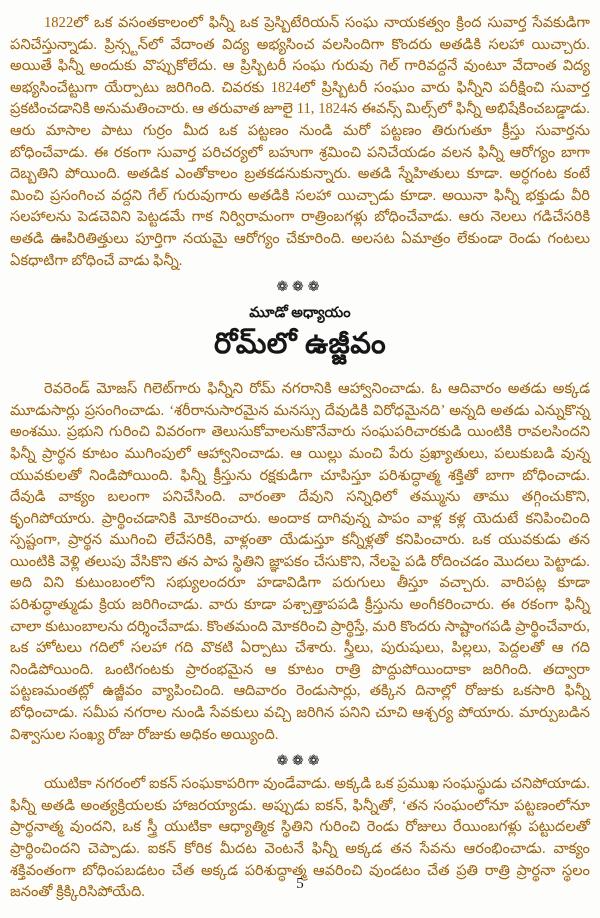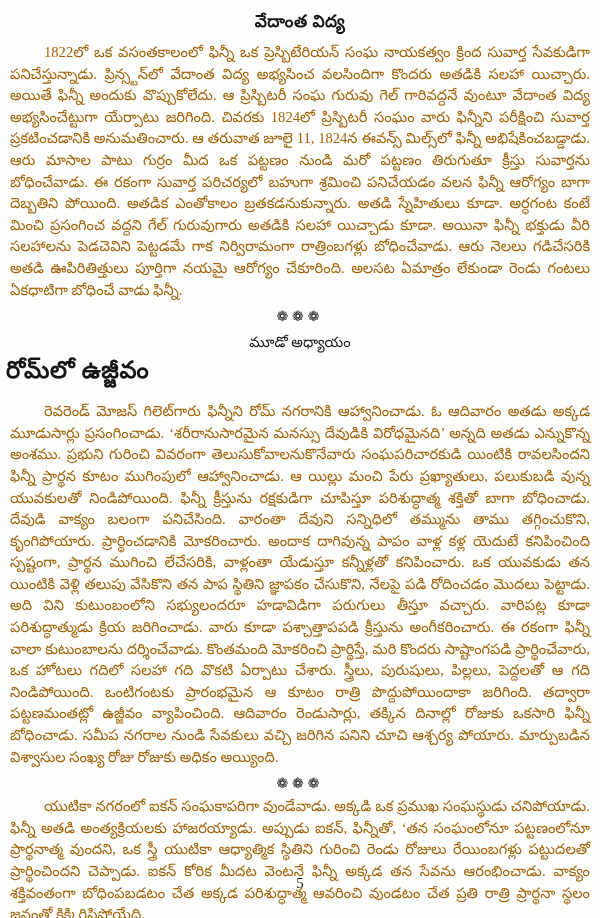--- a/index.html
+++ b/index.html
@@ -22,25 +22,26 @@
     text-align: center;
     font-weight: bold;
     font-size: 17px;
     margin: 4px 0 7px 0;
     letter-spacing: 0.5px;
   }
   .chapter-label {
     text-align: center;
     font-size: 14.5px;
     margin: 9px 0 0 0;
+    font-weight: bold;
   }
   .chapter-title {
-    text-align: left;
+    text-align: center;
     font-weight: bold;
-    font-size: 24px;
+    font-size: 29px;
     margin: 3px 0 11px 0;
     letter-spacing: 0.5px;
   }
   .para {
     margin: 4px;
     font-size: 14.6px;
     line-height: 21.6px;
     text-align: justify;
     text-indent: 34px;
     color: #a16207;
@@ -60,21 +61,20 @@
     font-size: 15px;
     color: #161616;
   }
 </style>
 </head>
 <body>
 
 <div class="page">
   <main id="content">
       <section class="section">
-        <h1 class="section-heading" style="margin: 4px 0px 7px;">వేదాంత విద్య</h1>
         <p class="para">1822లో ఒక వసంతకాలంలో ఫిన్నీ ఒక ప్రెస్బిటేరియన్ సంఘ నాయకత్వం క్రింద సువార్త సేవకుడిగా పనిచేస్తున్నాడు. ప్రిన్స్టన్‌లో వేదాంత విద్య అభ్యసించ వలసిందిగా కొందరు అతడికి సలహా యిచ్చారు. అయితే ఫిన్నీ అందుకు వొప్పుకోలేదు. ఆ ప్రిస్బిటరీ సంఘ గురువు గెల్ గారివద్దనే వుంటూ వేదాంత విద్య అభ్యసించేట్టుగా యేర్పాటు జరిగింది. చివరకు 1824లో ప్రిస్బిటరీ సంఘం వారు ఫిన్నీని పరీక్షించి సువార్త ప్రకటించడానికి అనుమతించారు. ఆ తరువాత జూలై 11, 1824న ఈవన్స్ మిల్స్‌లో ఫిన్నీ అభిషేకించబడ్డాడు. ఆరు మాసాల పాటు గుర్రం మీద ఒక పట్టణం నుండి మరో పట్టణం తిరుగుతూ క్రీస్తు సువార్తను బోధించేవాడు. ఈ రకంగా సువార్త పరిచర్యలో బహుగా శ్రమించి పనిచేయడం వలన ఫిన్నీ ఆరోగ్యం బాగా దెబ్బతిని పోయింది. అతడిక ఎంతోకాలం బ్రతకడనుకున్నారు. అతడి స్నేహితులు కూడా. అర్ధగంట కంటే మించి ప్రసంగించ వద్దని గేల్ గురువుగారు అతడికి సలహా యిచ్చాడు కూడా. అయినా ఫిన్నీ భక్తుడు వీరి సలహాలను పెడచెవిని పెట్టడమే గాక నిర్విరామంగా రాత్రింబగళ్లు బోధించేవాడు. ఆరు నెలలు గడిచేసరికి అతడి ఊపిరితిత్తులు పూర్తిగా నయమై ఆరోగ్యం చేకూరింది. అలసట ఏమాత్రం లేకుండా రెండు గంటలు ఏకధాటిగా బోధించే వాడు ఫిన్నీ.</p>
         <div class="separator">❁❁❁</div>
       </section>
       <section class="section">
         <div class="chapter-label">మూడో అధ్యాయం</div>
         <h1 class="chapter-title">రోమ్‌లో ఉజ్జీవం</h1>
         <p class="para">రెవరెండ్ మోజస్ గిలెట్‌గారు ఫిన్నీని రోమ్ నగరానికి ఆహ్వానించాడు. ఓ ఆదివారం అతడు అక్కడ మూడుసార్లు ప్రసంగించాడు. ‘శరీరానుసారమైన మనస్సు దేవుడికి విరోధమైనది’ అన్నది అతడు ఎన్నుకొన్న అంశము. ప్రభుని గురించి వివరంగా తెలుసుకోవాలనుకొనేవారు సంఘపరిచారకుడి యింటికి రావలసిందని ఫిన్నీ ప్రార్థన కూటం ముగింపులో ఆహ్వానించాడు. ఆ యిల్లు మంచి పేరు ప్రఖ్యాతులు, పలుకుబడి వున్న యువకులతో నిండిపోయింది. ఫిన్నీ క్రీస్తును రక్షకుడిగా చూపిస్తూ పరిశుద్ధాత్మ శక్తితో బాగా బోధించాడు. దేవుడి వాక్యం బలంగా పనిచేసింది. వారంతా దేవుని సన్నిధిలో తమ్మును తాము తగ్గించుకొని, కృంగిపోయారు. ప్రార్థించడానికి మోకరించారు. అందాక దాగివున్న పాపం వాళ్ల కళ్ల యెదుటే కనిపించింది స్పష్టంగా, ప్రార్థన ముగించి లేచేసరికి, వాళ్లంతా యేడుస్తూ కన్నీళ్లతో కనిపించారు. ఒక యువకుడు తన యింటికి వెళ్లి తలుపు వేసికొని తన పాప స్థితిని జ్ఞాపకం చేసుకొని, నేలపై పడి రోదించడం మొదలు పెట్టాడు. అది విని కుటుంబంలోని సభ్యులందరూ హడావిడిగా పరుగులు తీస్తూ వచ్చారు. వారిపట్ల కూడా పరిశుద్ధాత్ముడు క్రియ జరిగించాడు. వారు కూడా పశ్చాత్తాపపడి క్రీస్తును అంగీకరించారు. ఈ రకంగా ఫిన్నీ చాలా కుటుంబాలను దర్శించేవాడు. కొంతమంది మోకరించి ప్రార్థిస్తే, మరి కొందరు సాష్టాంగపడి ప్రార్థించేవారు, ఒక హోటలు గదిలో సలహా గది వొకటి ఏర్పాటు చేశారు. స్త్రీలు, పురుషులు, పిల్లలు, పెద్దలతో ఆ గది నిండిపోయింది. ఒంటిగంటకు ప్రారంభమైన ఆ కూటం రాత్రి పొద్దుపోయిందాకా జరిగింది. తద్వారా పట్టణమంతట్లో ఉజ్జీవం వ్యాపించింది. ఆదివారం రెండుసార్లు, తక్కిన దినాల్లో రోజుకు ఒకసారి ఫిన్నీ బోధించాడు. సమీప నగరాల నుండి సేవకులు వచ్చి జరిగిన పనిని చూచి ఆశ్చర్య పోయారు. మార్పుబడిన విశ్వాసుల సంఖ్య రోజు రోజుకు అధికం అయ్యింది.</p>
         <div class="separator">❁❁❁</div>
       </section>
       <section class="section">

